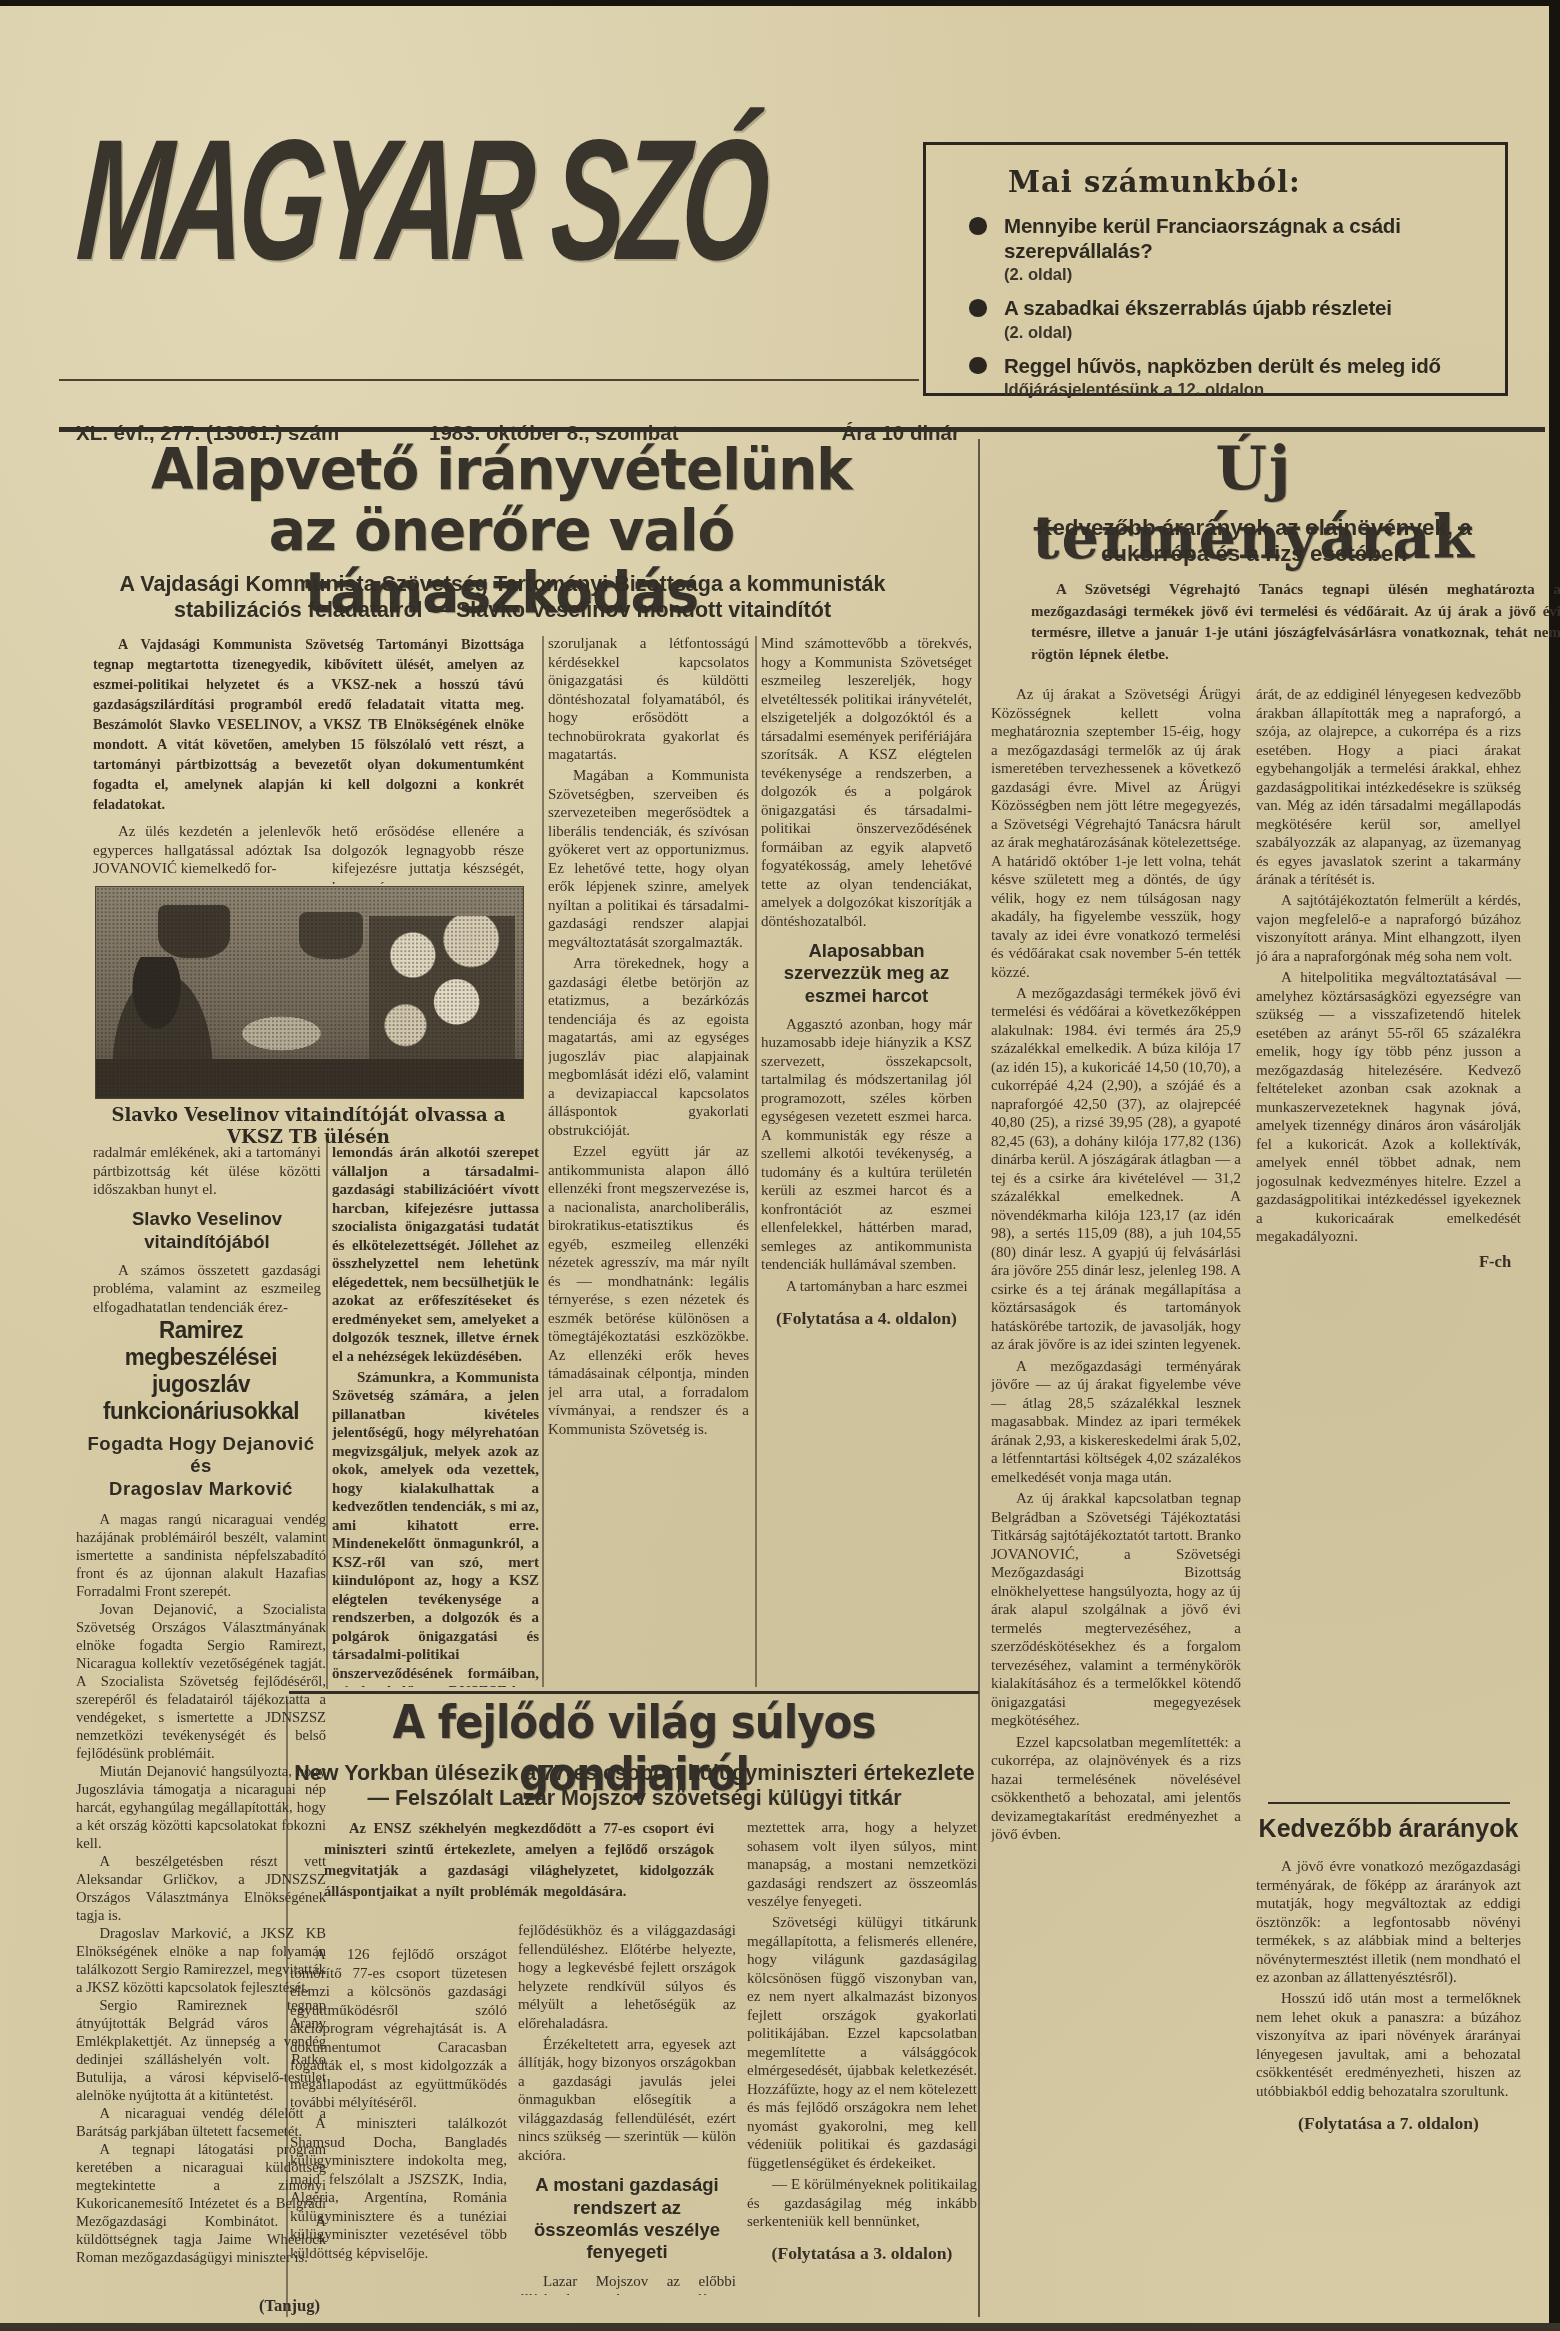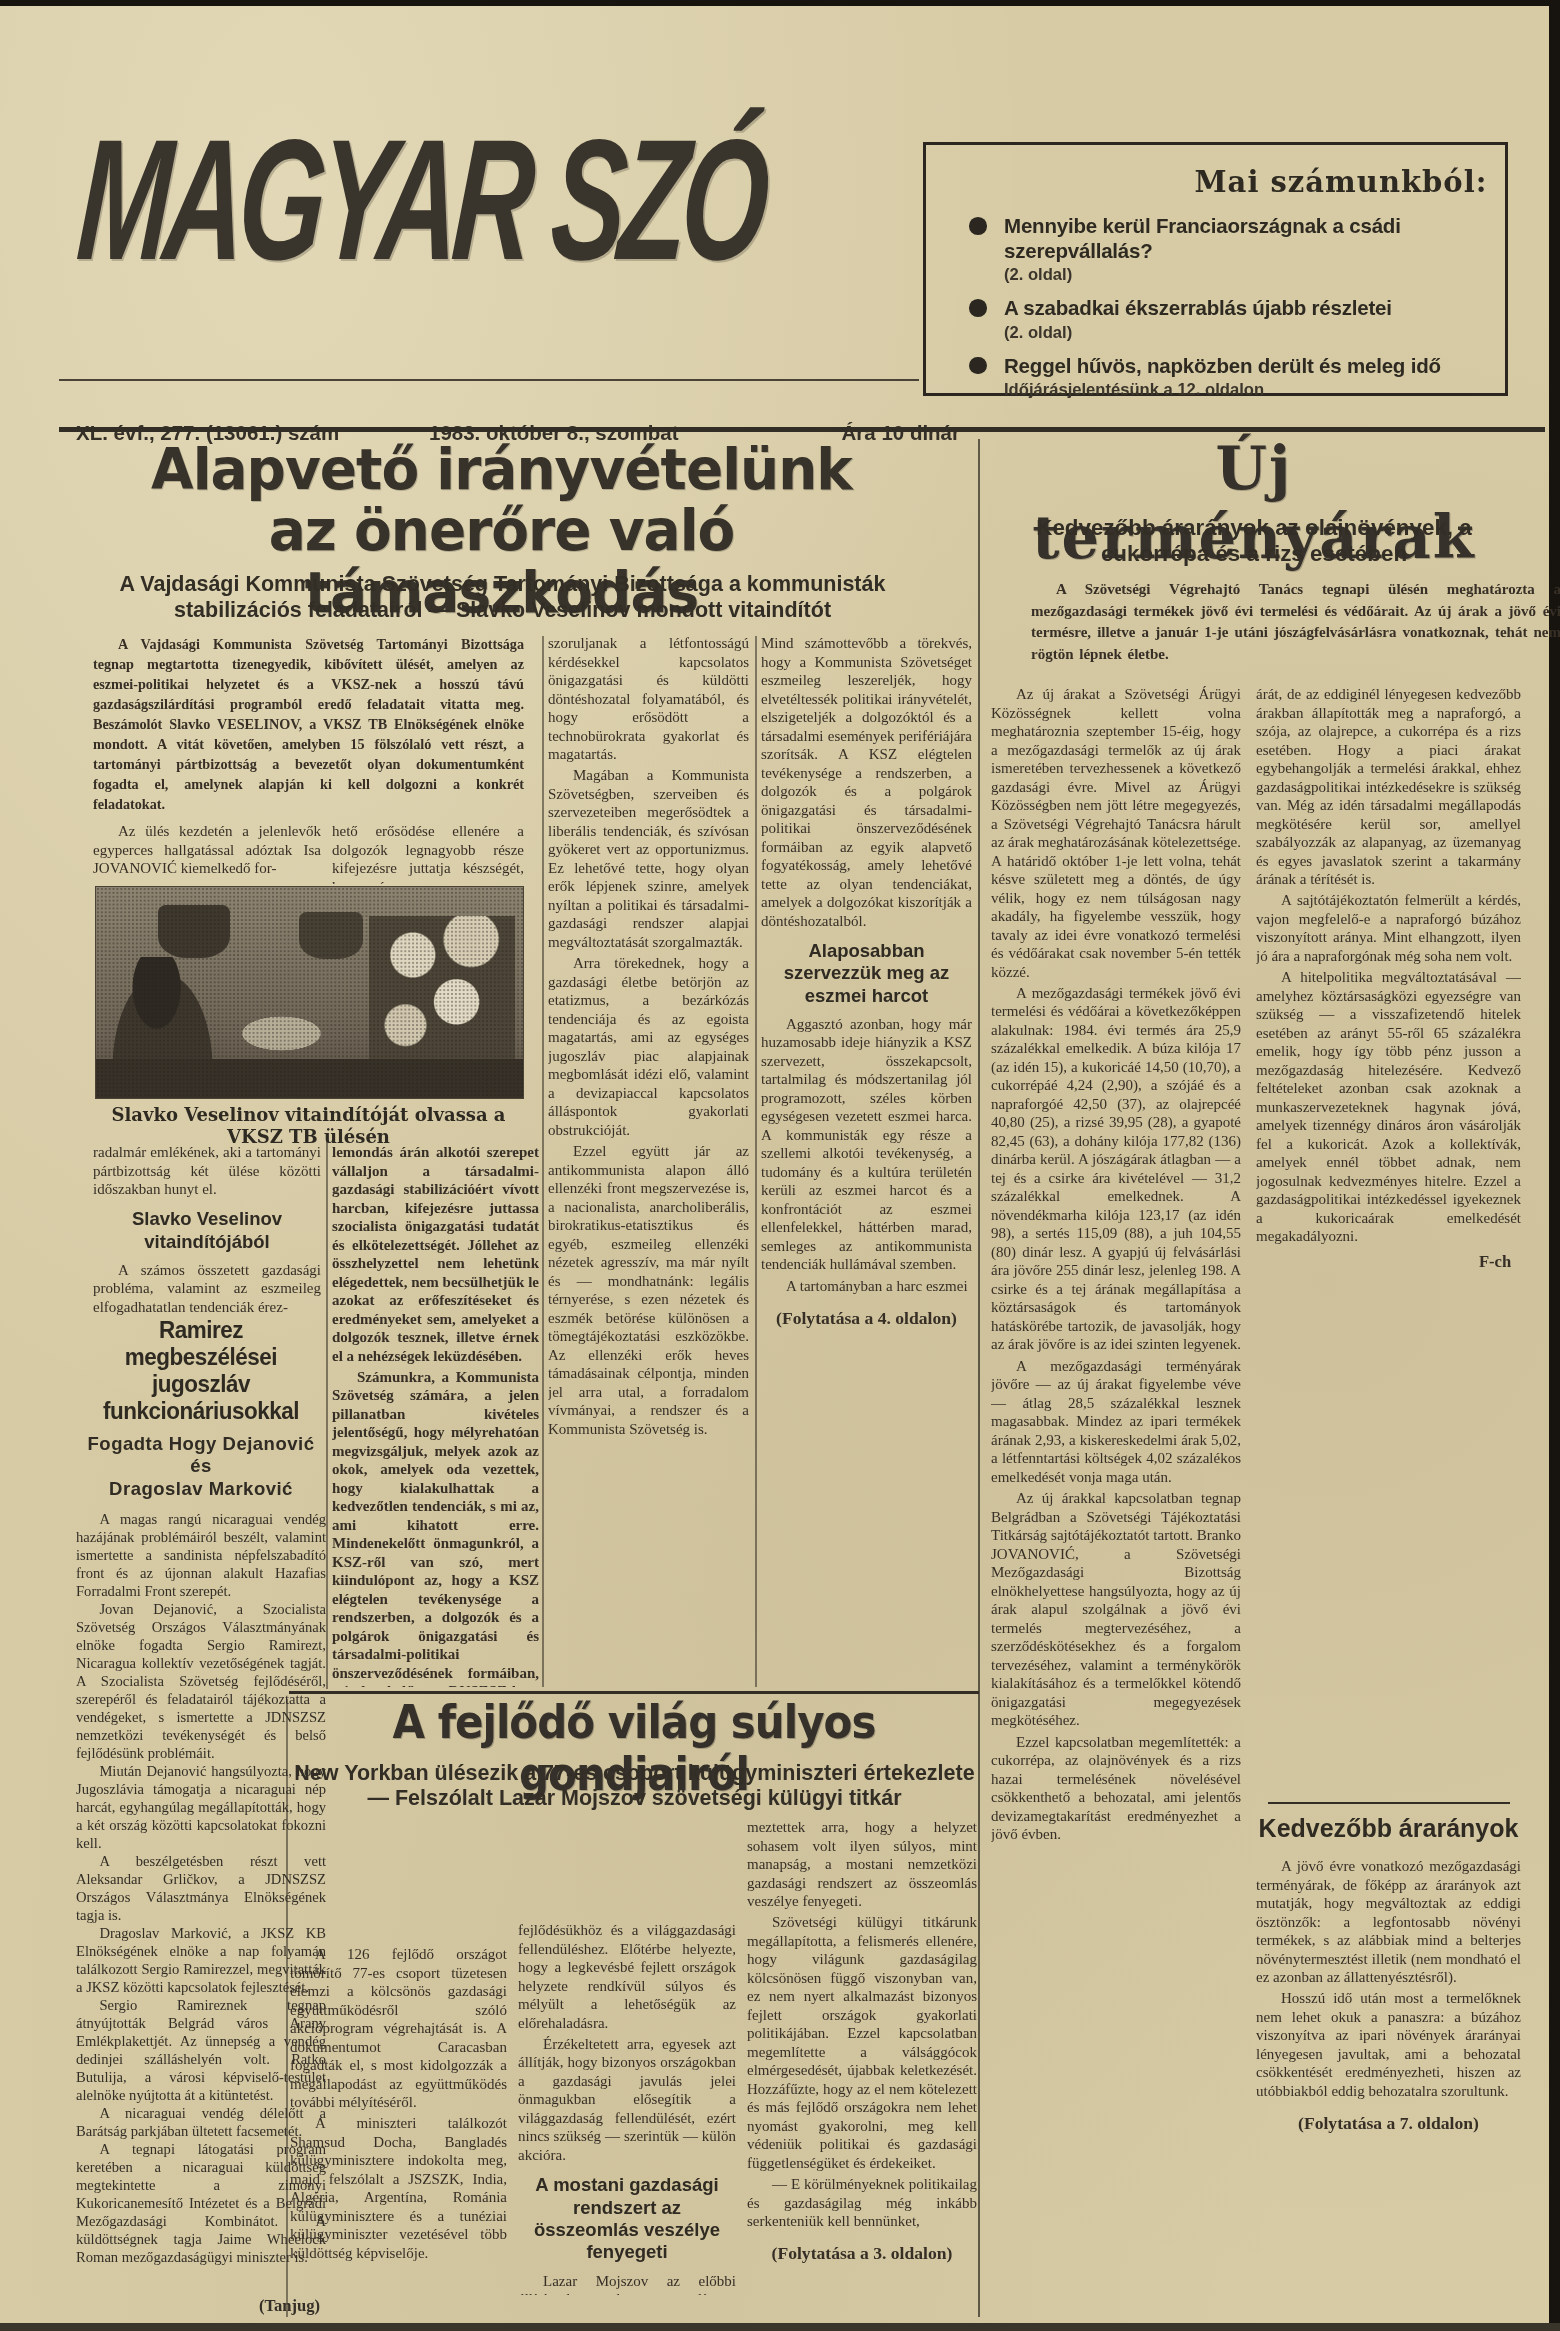--- a/index.html
+++ b/index.html
@@ -25,21 +25,21 @@
   #rule-thin{position:absolute;left:59px;top:379px;width:860px;height:2px;background:#4a4336;}
   .dl{position:absolute;top:392px;font:bold 20.5px/25px "Liberation Sans",sans-serif;color:#353027;margin-top:28px;}
   #dl-edition{left:76px;}
   #dl-date{left:429px;}
   #dl-price{left:792px;width:168px;text-align:right;}
   #rule-thick{position:absolute;left:59px;top:427px;width:1486px;height:4.9px;background:#332e25;}
 
   
   #summary-box{position:absolute;left:923px;top:142px;width:585px;height:254px;
     border:3.9px solid #2b2720;box-sizing:border-box;padding:19.5px 17.6px 0 78px;}
-  #summary-title{font:bold 29px "DejaVu Serif",serif;letter-spacing:1px;color:#2e2a22;margin:0 0 15.6px 3.9px;text-align:right;}
+  #summary-title{font:bold 29px "DejaVu Serif",serif;letter-spacing:1px;color:#2e2a22;margin:0 0 15.6px 3.9px;}
   .sum-item{position:relative;margin-bottom:10.7px;}
   .sum-item .dot{position:absolute;left:-35px;top:2.9px;width:17.6px;height:17.6px;border-radius:50%;background:#2b2720;}
   .sum-text{font:bold 20.5px/24.4px "Liberation Sans",sans-serif;letter-spacing:-0.2px;color:#2e2a21;}
   .sum-ref{font:bold 16.6px/21.5px "Liberation Sans",sans-serif;color:#3b352b;margin-top:1px;}
 
   
   #lead-h{position:absolute;left:86px;top:441px;width:831px;text-align:center;
     font:900 55px/60px "DejaVu Sans",sans-serif;color:#37322a;transform:scaleY(1.02);
     letter-spacing:-1px;text-shadow:1px 1px 0 rgba(55,50,42,.25);}
   #lead-sub{position:absolute;left:90px;top:571px;width:825px;text-align:center;
@@ -232,20 +232,23 @@
       <p>Dragoslav Marković, a JKSZ KB Elnökségének elnöke a nap folyamán találkozott Sergio Ramirezzel, megvitatták a JKSZ közötti kapcsolatok fejlesztését.</p>
       <p>Sergio Ramireznek tegnap átnyújtották Belgrád város Arany Emlékplakettjét. Az ünnepség a vendég dedinjei szálláshelyén volt. Ratko Butulija, a városi képviselő-testület alelnöke nyújtotta át a kitüntetést.</p>
       <p>A nicaraguai vendég délelőtt a Barátság parkjában ültetett facsemetét.</p>
       <p>A tegnapi látogatási program keretében a nicaraguai küldöttség megtekintette a zimonyi Kukoricanemesítő Intézetet és a Belgrádi Mezőgazdasági Kombinátot. A küldöttségnek tagja Jaime Wheelock Roman mezőgazdaságügyi miniszter is.</p>
     </div>
     <div id="rz-sig">(Tanjug)</div>
   </div>
 
   <div id="world-h">A fejlődő világ súlyos gondjairól</div>
   <div id="world-sub">New Yorkban ülésezik a 77-es csoport külügyminiszteri értekezlete — Felszólalt Lazar Mojszov szövetségi külügyi titkár</div>
+  <div class="serifbody" id="world-intro">
+    <p class="ind">Az ENSZ székhelyén megkezdődött a 77-es csoport évi miniszteri szintű értekezlete, amelyen a fejlődő országok megvitatják a gazdasági világhelyzetet, kidolgozzák álláspontjaikat a nyílt problémák megoldására.</p>
+  </div>
   <div class="serifbody" id="world-col1">
     <p class="ind">A 126 fejlődő országot tömörítő 77-es csoport tüzetesen elemzi a kölcsönös gazdasági együttműködésről szóló akcióprogram végrehajtását is. A dokumentumot Caracasban fogadták el, s most kidolgozzák a megállapodást az együttműködés további mélyítéséről.</p>
     <p class="ind">A miniszteri találkozót Shamsud Docha, Bangladés külügyminisztere indokolta meg, majd felszólalt a JSZSZK, India, Algéria, Argentína, Románia külügyminisztere és a tunéziai külügyminiszter vezetésével több küldöttség képviselője.</p>
   </div>
   <div class="serifbody" id="world-col2">
     <p>fejlődésükhöz és a világgazdasági fellendüléshez. Előtérbe helyezte, hogy a legkevésbé fejlett országok helyzete rendkívül súlyos és mélyült a lehetőségük az előrehaladásra.</p>
     <p class="ind">Érzékeltetett arra, egyesek azt állítják, hogy bizonyos országokban a gazdasági javulás jelei önmagukban elősegítik a világgazdaság fellendülését, ezért nincs szükség — szerintük — külön akcióra.</p>
     <p class="xhead">A mostani gazdasági rendszert az összeomlás veszélye fenyegeti</p>
     <p class="ind">Lazar Mojszov az előbbi állítással szemben megemlítette, hogy nemcsak az ENSZ, hanem a fejlett országok mérvadó körei is figyel-</p>
   </div>

